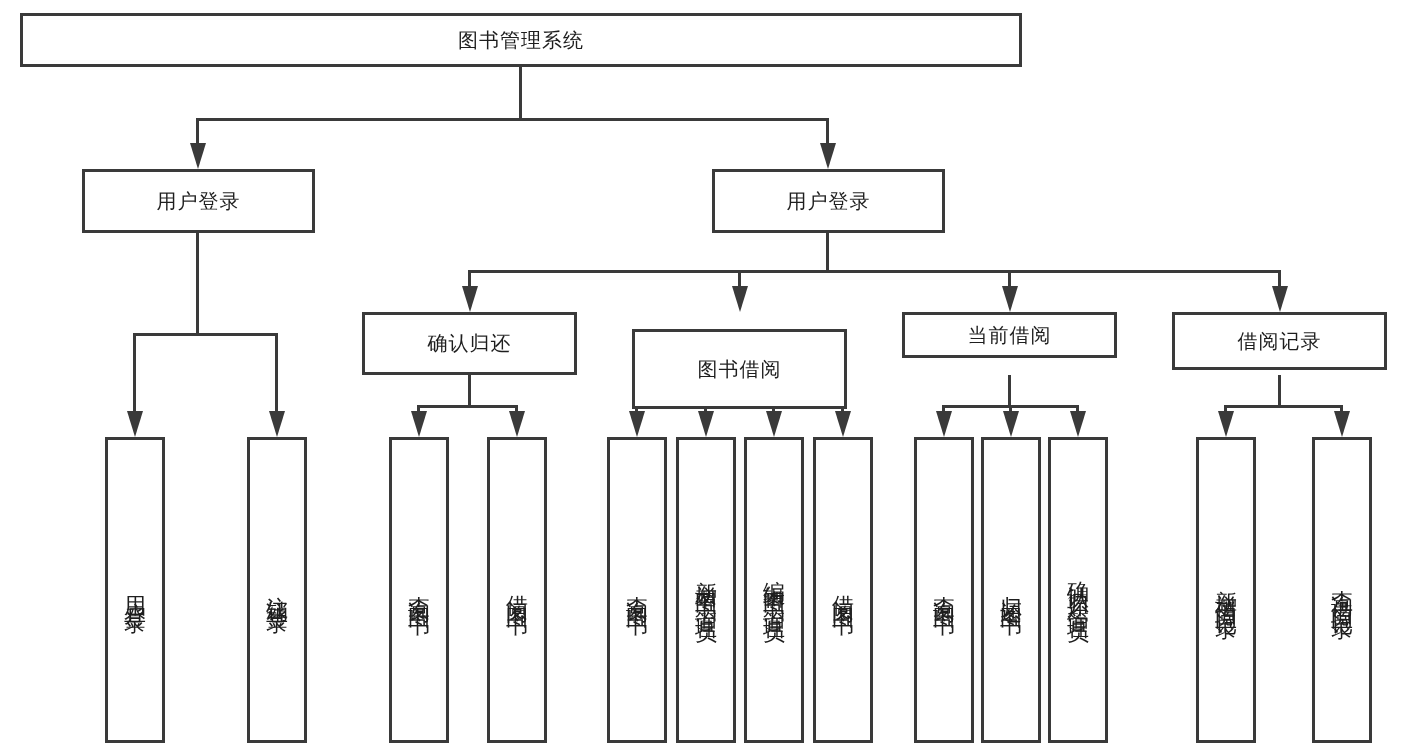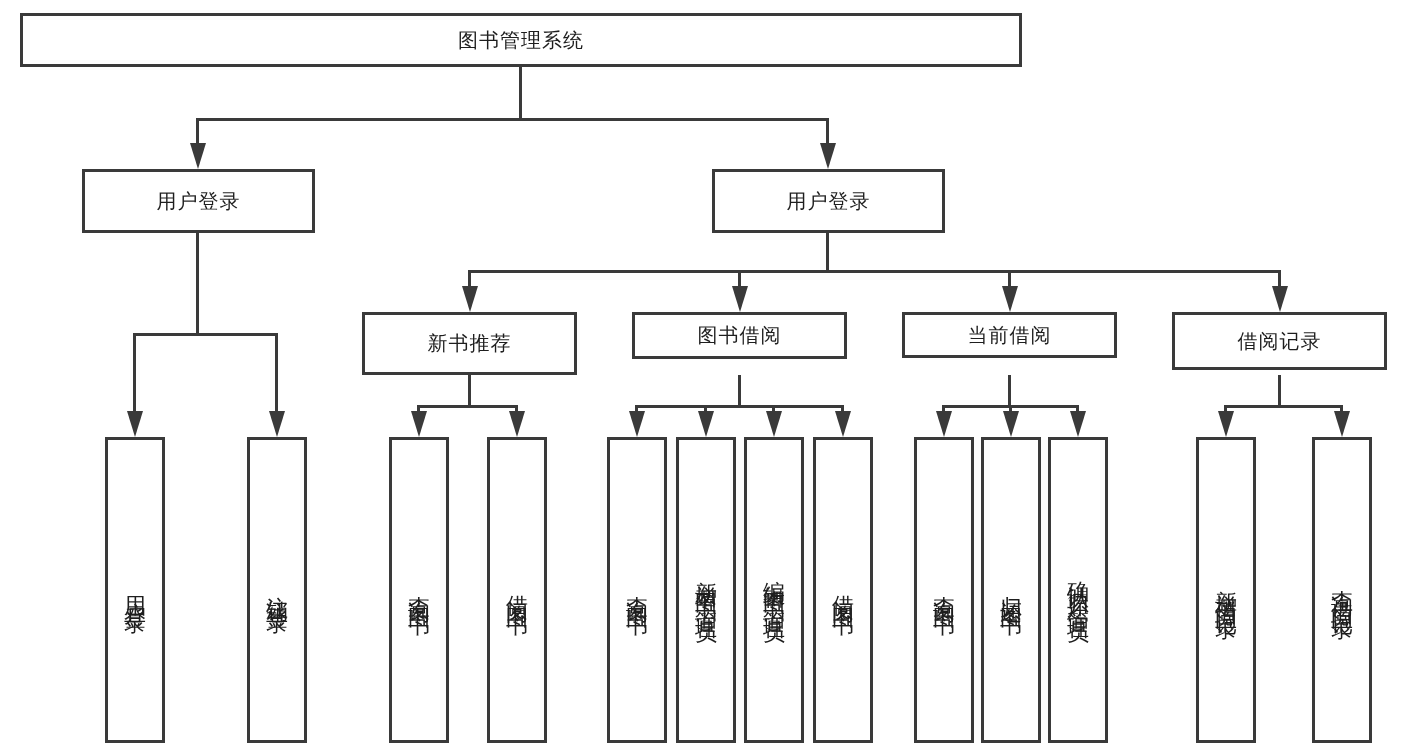--- a/index.html
+++ b/index.html
@@ -100,23 +100,23 @@
   </div>
 
   <div class="node" style="left:82px;top:169px;width:233px;height:64px">
     <span>用户登录</span>
   </div>
   <div class="node" style="left:712px;top:169px;width:233px;height:64px">
     <span>用户登录</span>
   </div>
 
   <div class="node" style="left:362px;top:312px;width:215px;height:63px">
-    <span>新书推荐</span>
+    <span>确认归还</span>
   </div>
-  <div class="node" style="left:632px;top:312px;width:215px;height:47px">
+  <div class="node" style="left:632px;top:329px;width:215px;height:80px">
     <span>图书借阅</span>
   </div>
   <div class="node" style="left:902px;top:312px;width:215px;height:46px">
     <span>当前借阅</span>
   </div>
   <div class="node" style="left:1172px;top:312px;width:215px;height:58px">
     <span>借阅记录</span>
   </div>
 
   <div class="node vnode" style="left:105px;top:437px;width:60px;height:306px">

